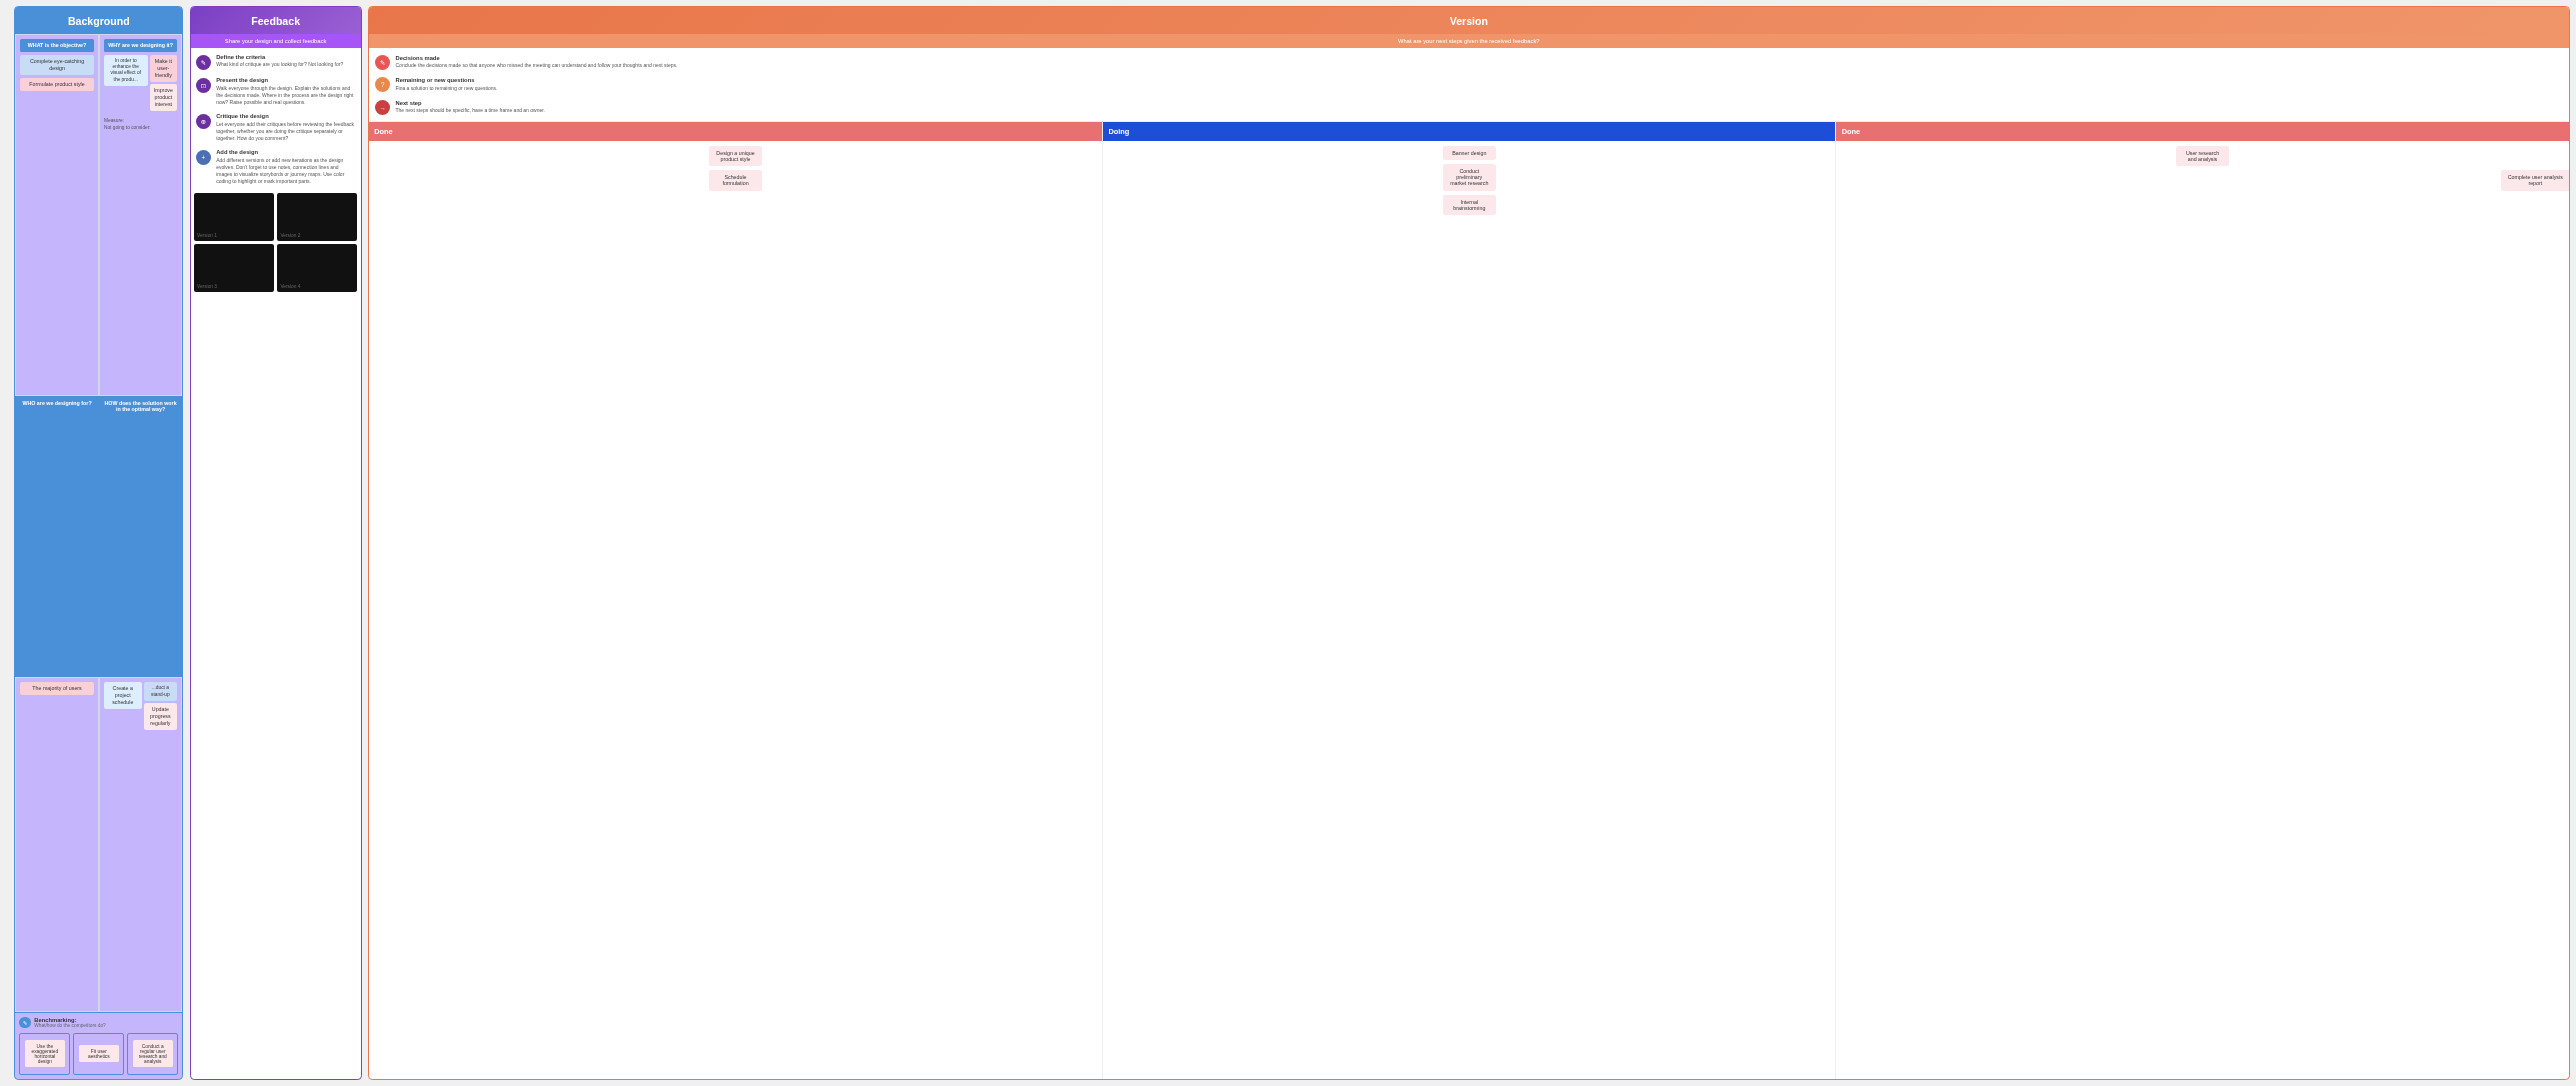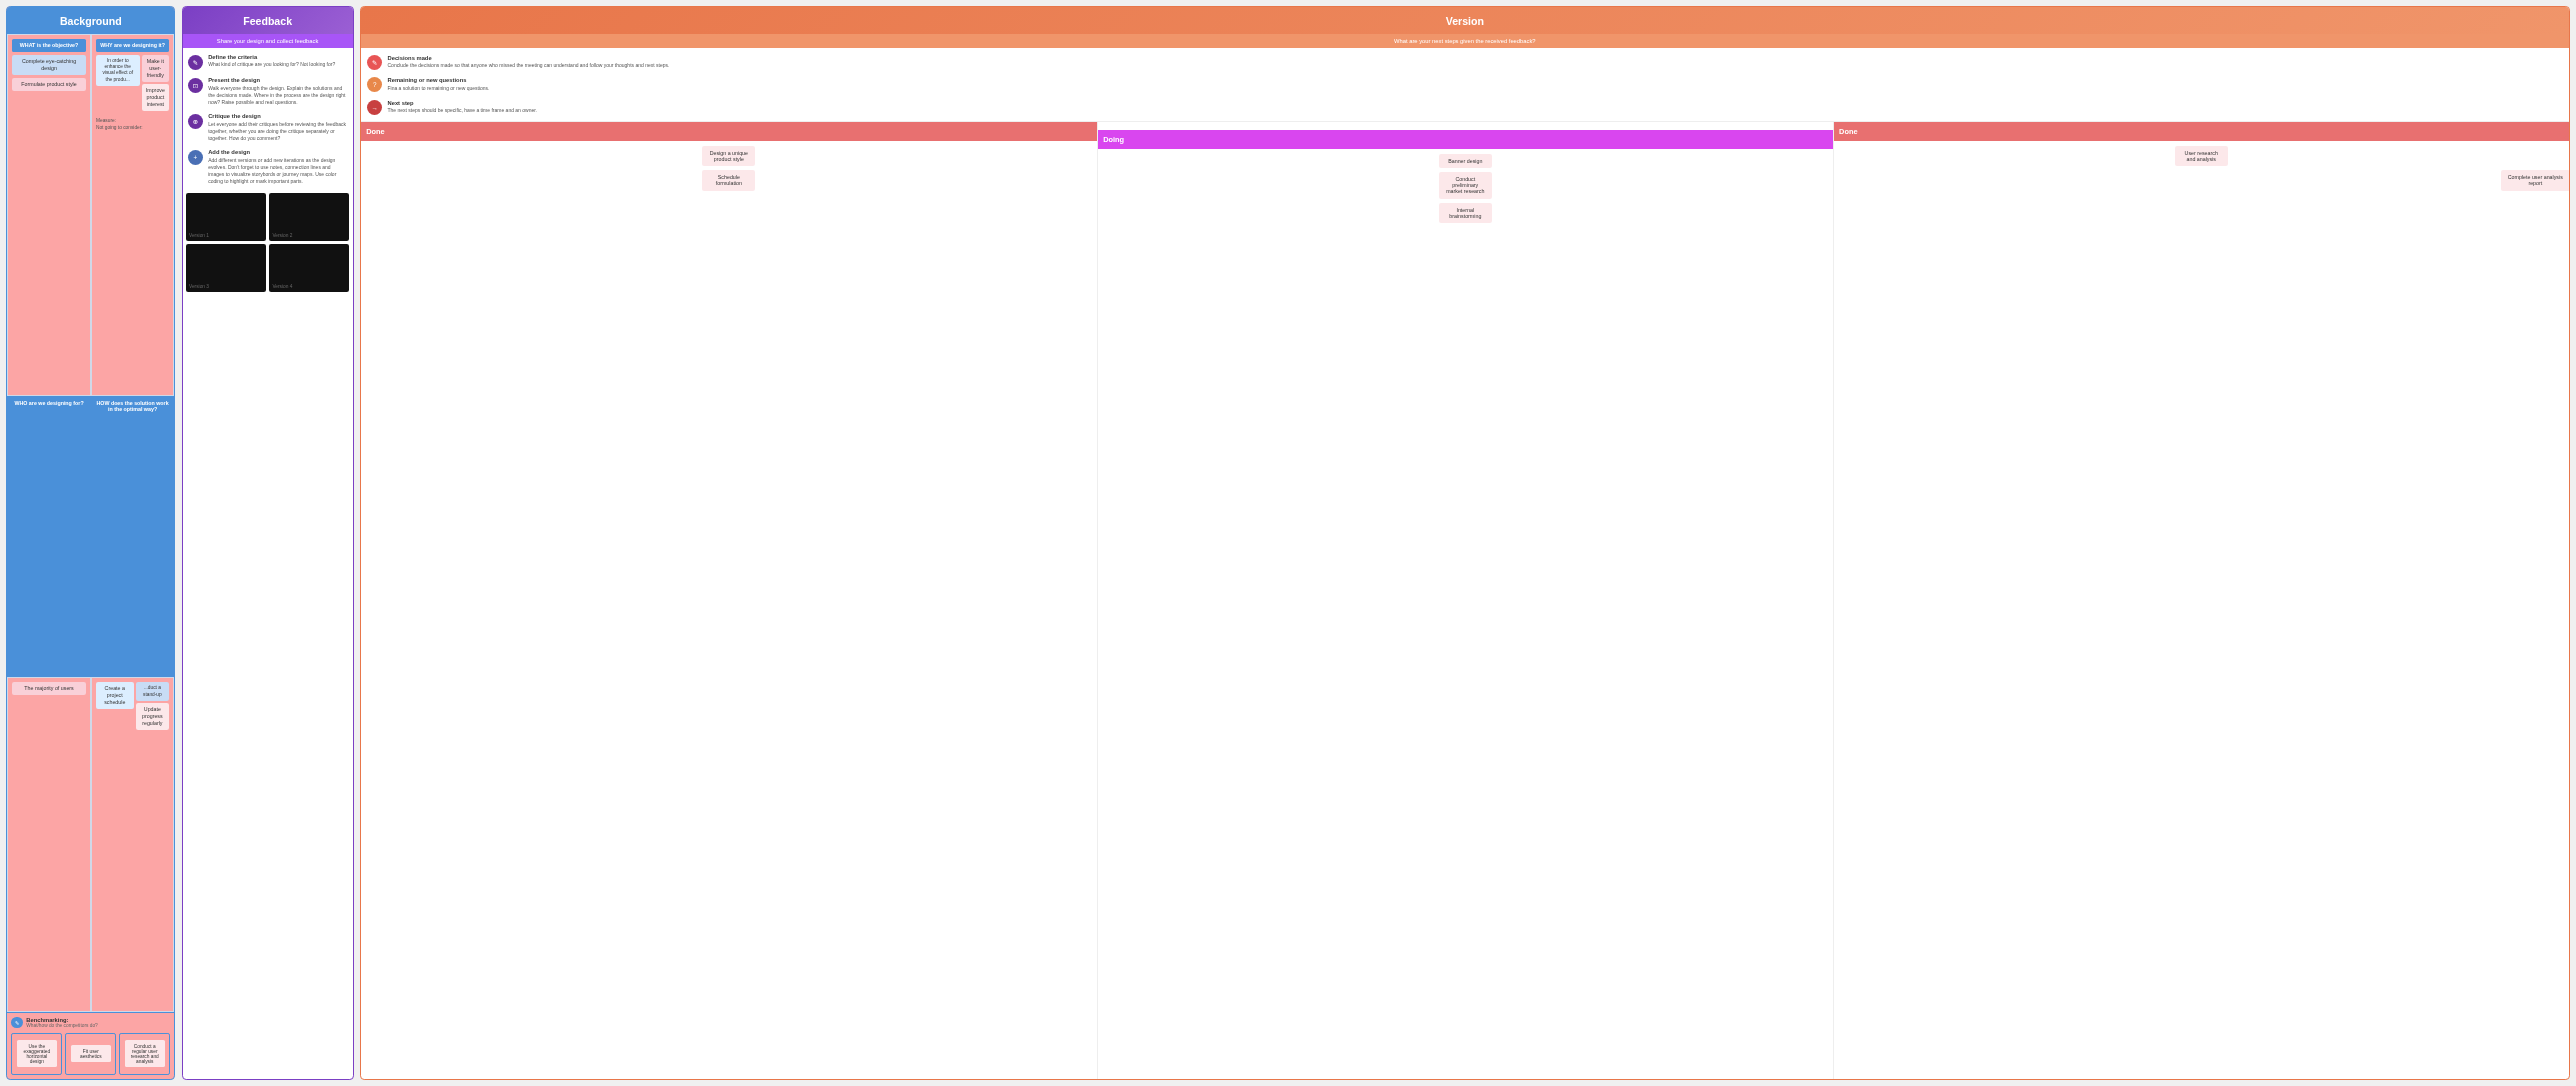--- a/index.html
+++ b/index.html
@@ -27,21 +27,22 @@
       font-size: 10.6px;
       font-weight: 600;
       color: white;
     }
 
     
     .panel-left {
       width: 169px;
       flex-shrink: 0;
       border: 1.1px solid #4a90d9;
-      background: #fca5a5;
+      background: #c4b5fd;
+      margin-left: 8px;
     }
 
     .panel-left .panel-header {
       background: #4a90d9;
     }
 
     .bg-grid {
       display: grid;
       grid-template-columns: 1fr 1fr;
       flex: 1;
@@ -319,21 +320,21 @@
     .kanban-col:first-child { border-left: none; }
 
     .kanban-col-header {
       padding: 5.3px;
       font-size: 7.4px;
       font-weight: 600;
       color: white;
     }
 
     .kanban-col-header.done { background: #e87070; }
-    .kanban-col-header.doing { background: #d946ef; margin-top: 8px; }
+    .kanban-col-header.doing { background: #1d4ed8; }
 
     .kanban-cards {
       padding: 4.2px;
       display: flex;
       flex-direction: column;
       gap: 4.2px;
       align-items: center;
     }
 
     .kanban-card {

